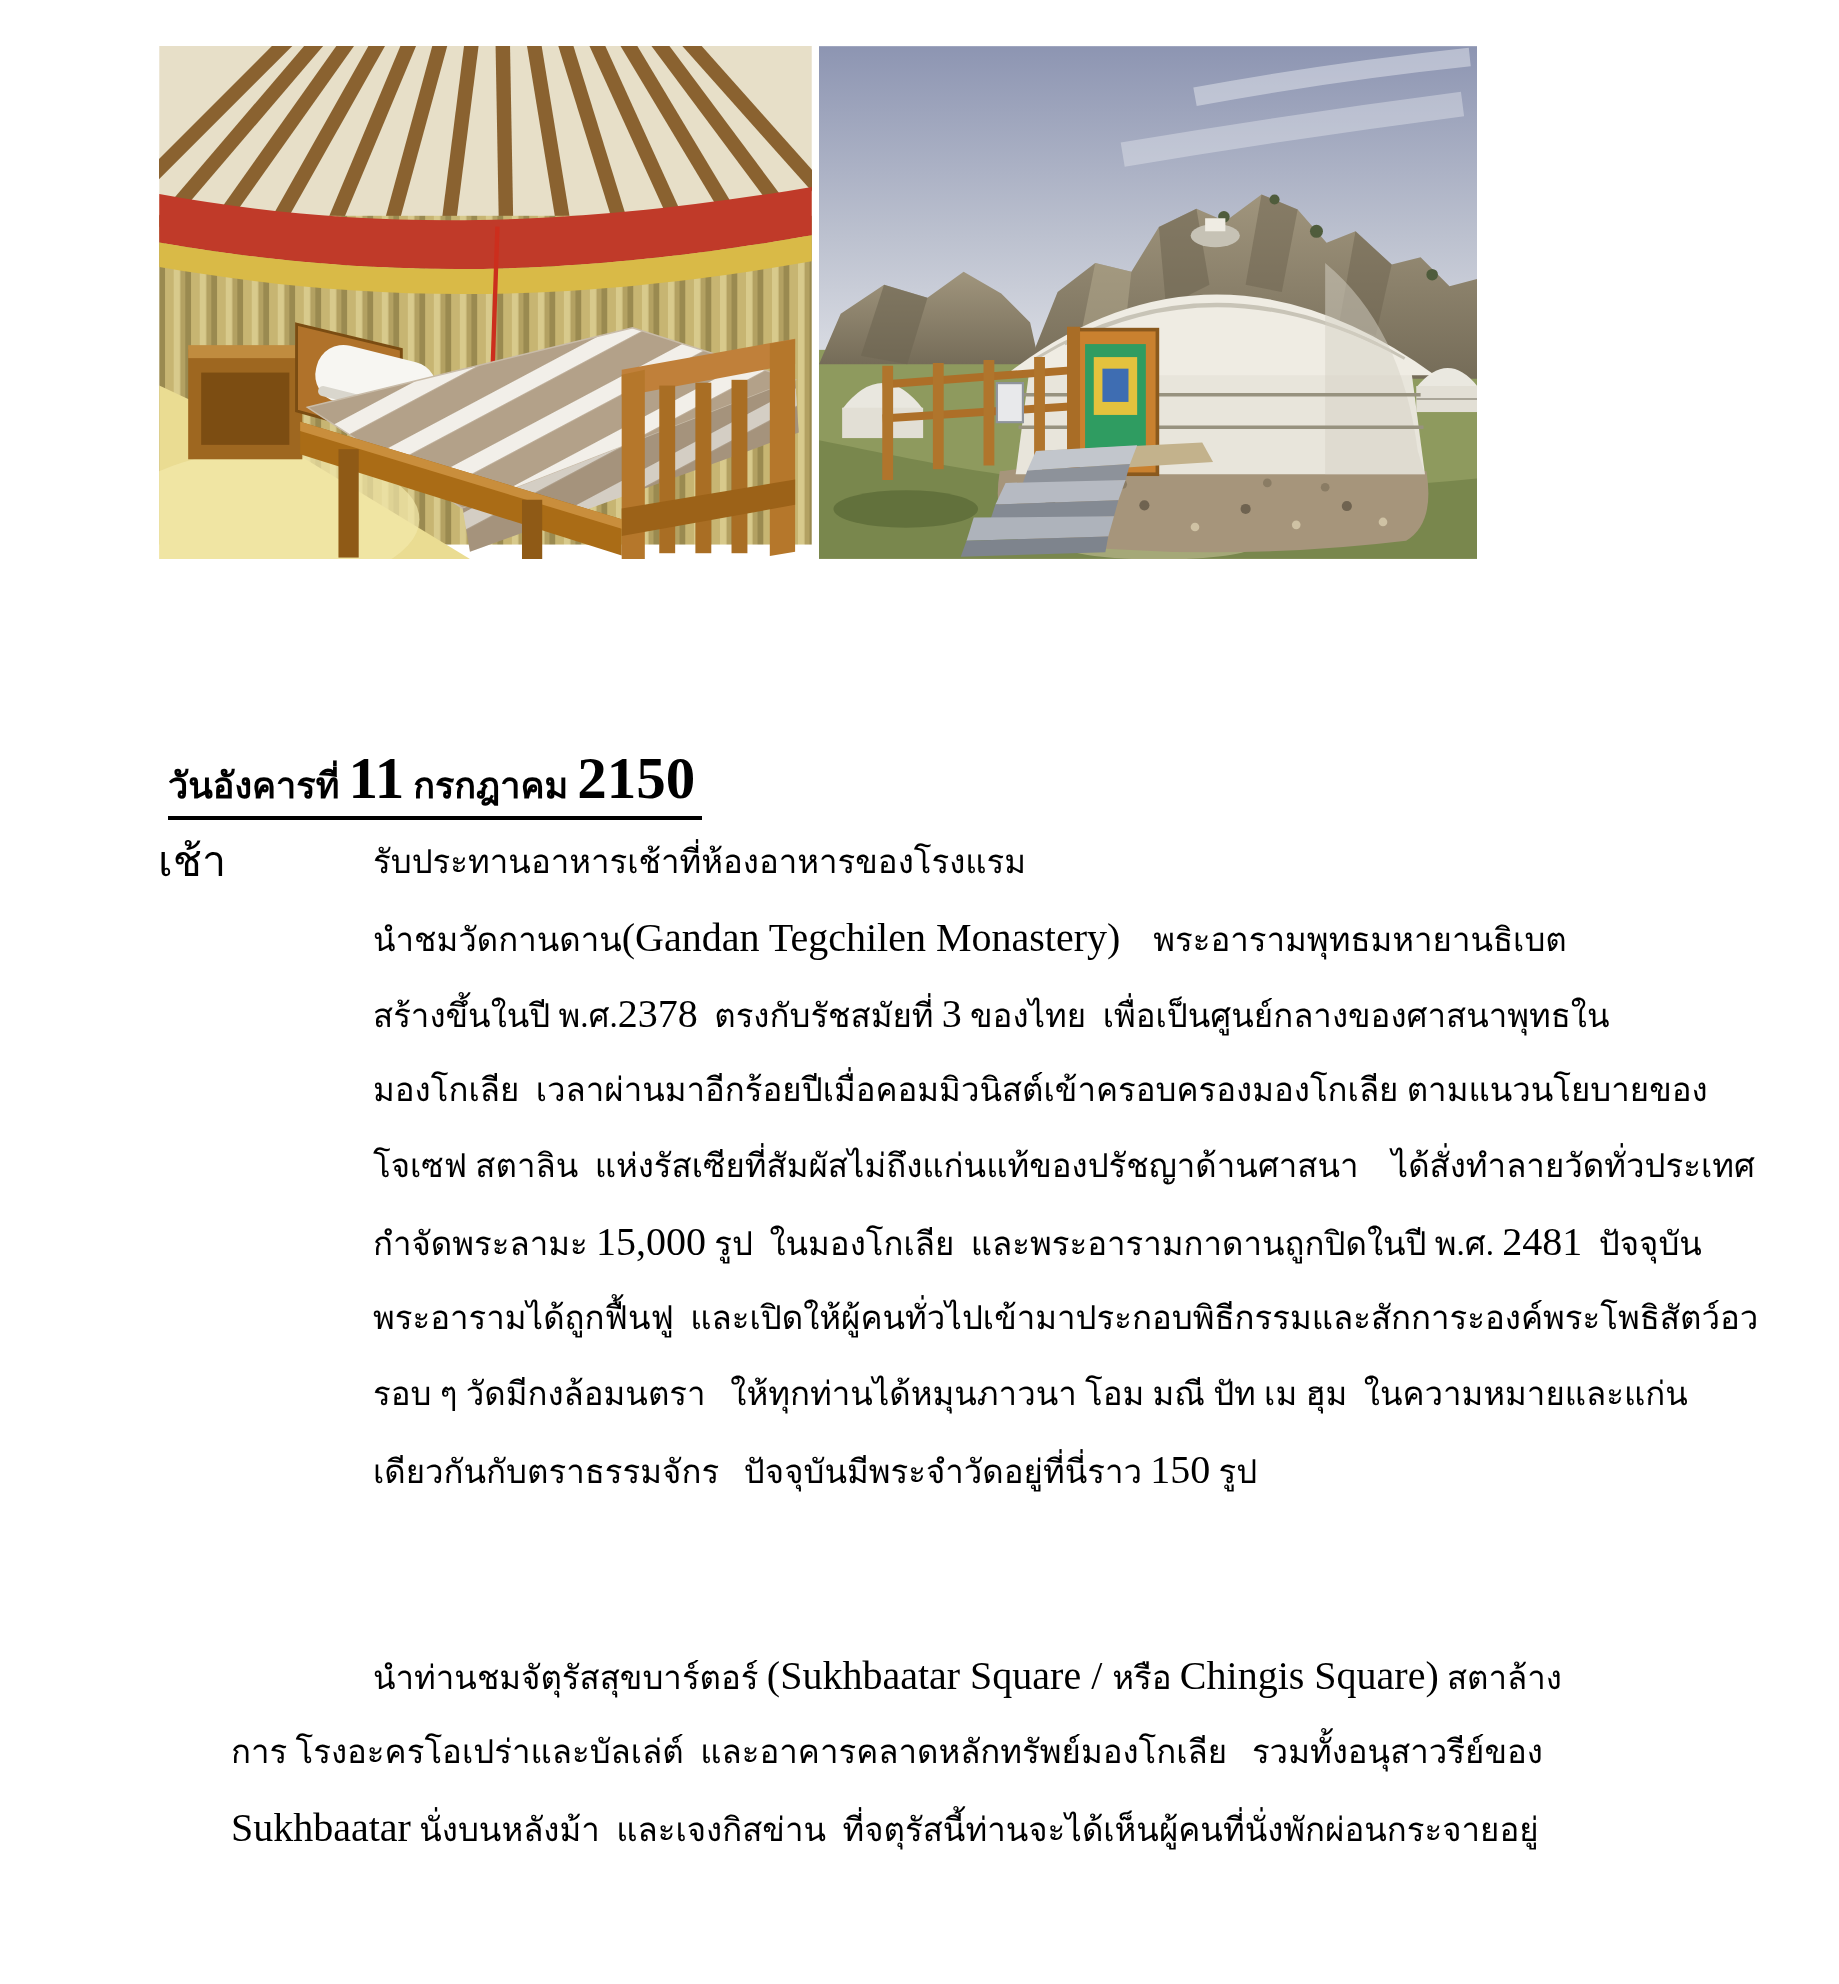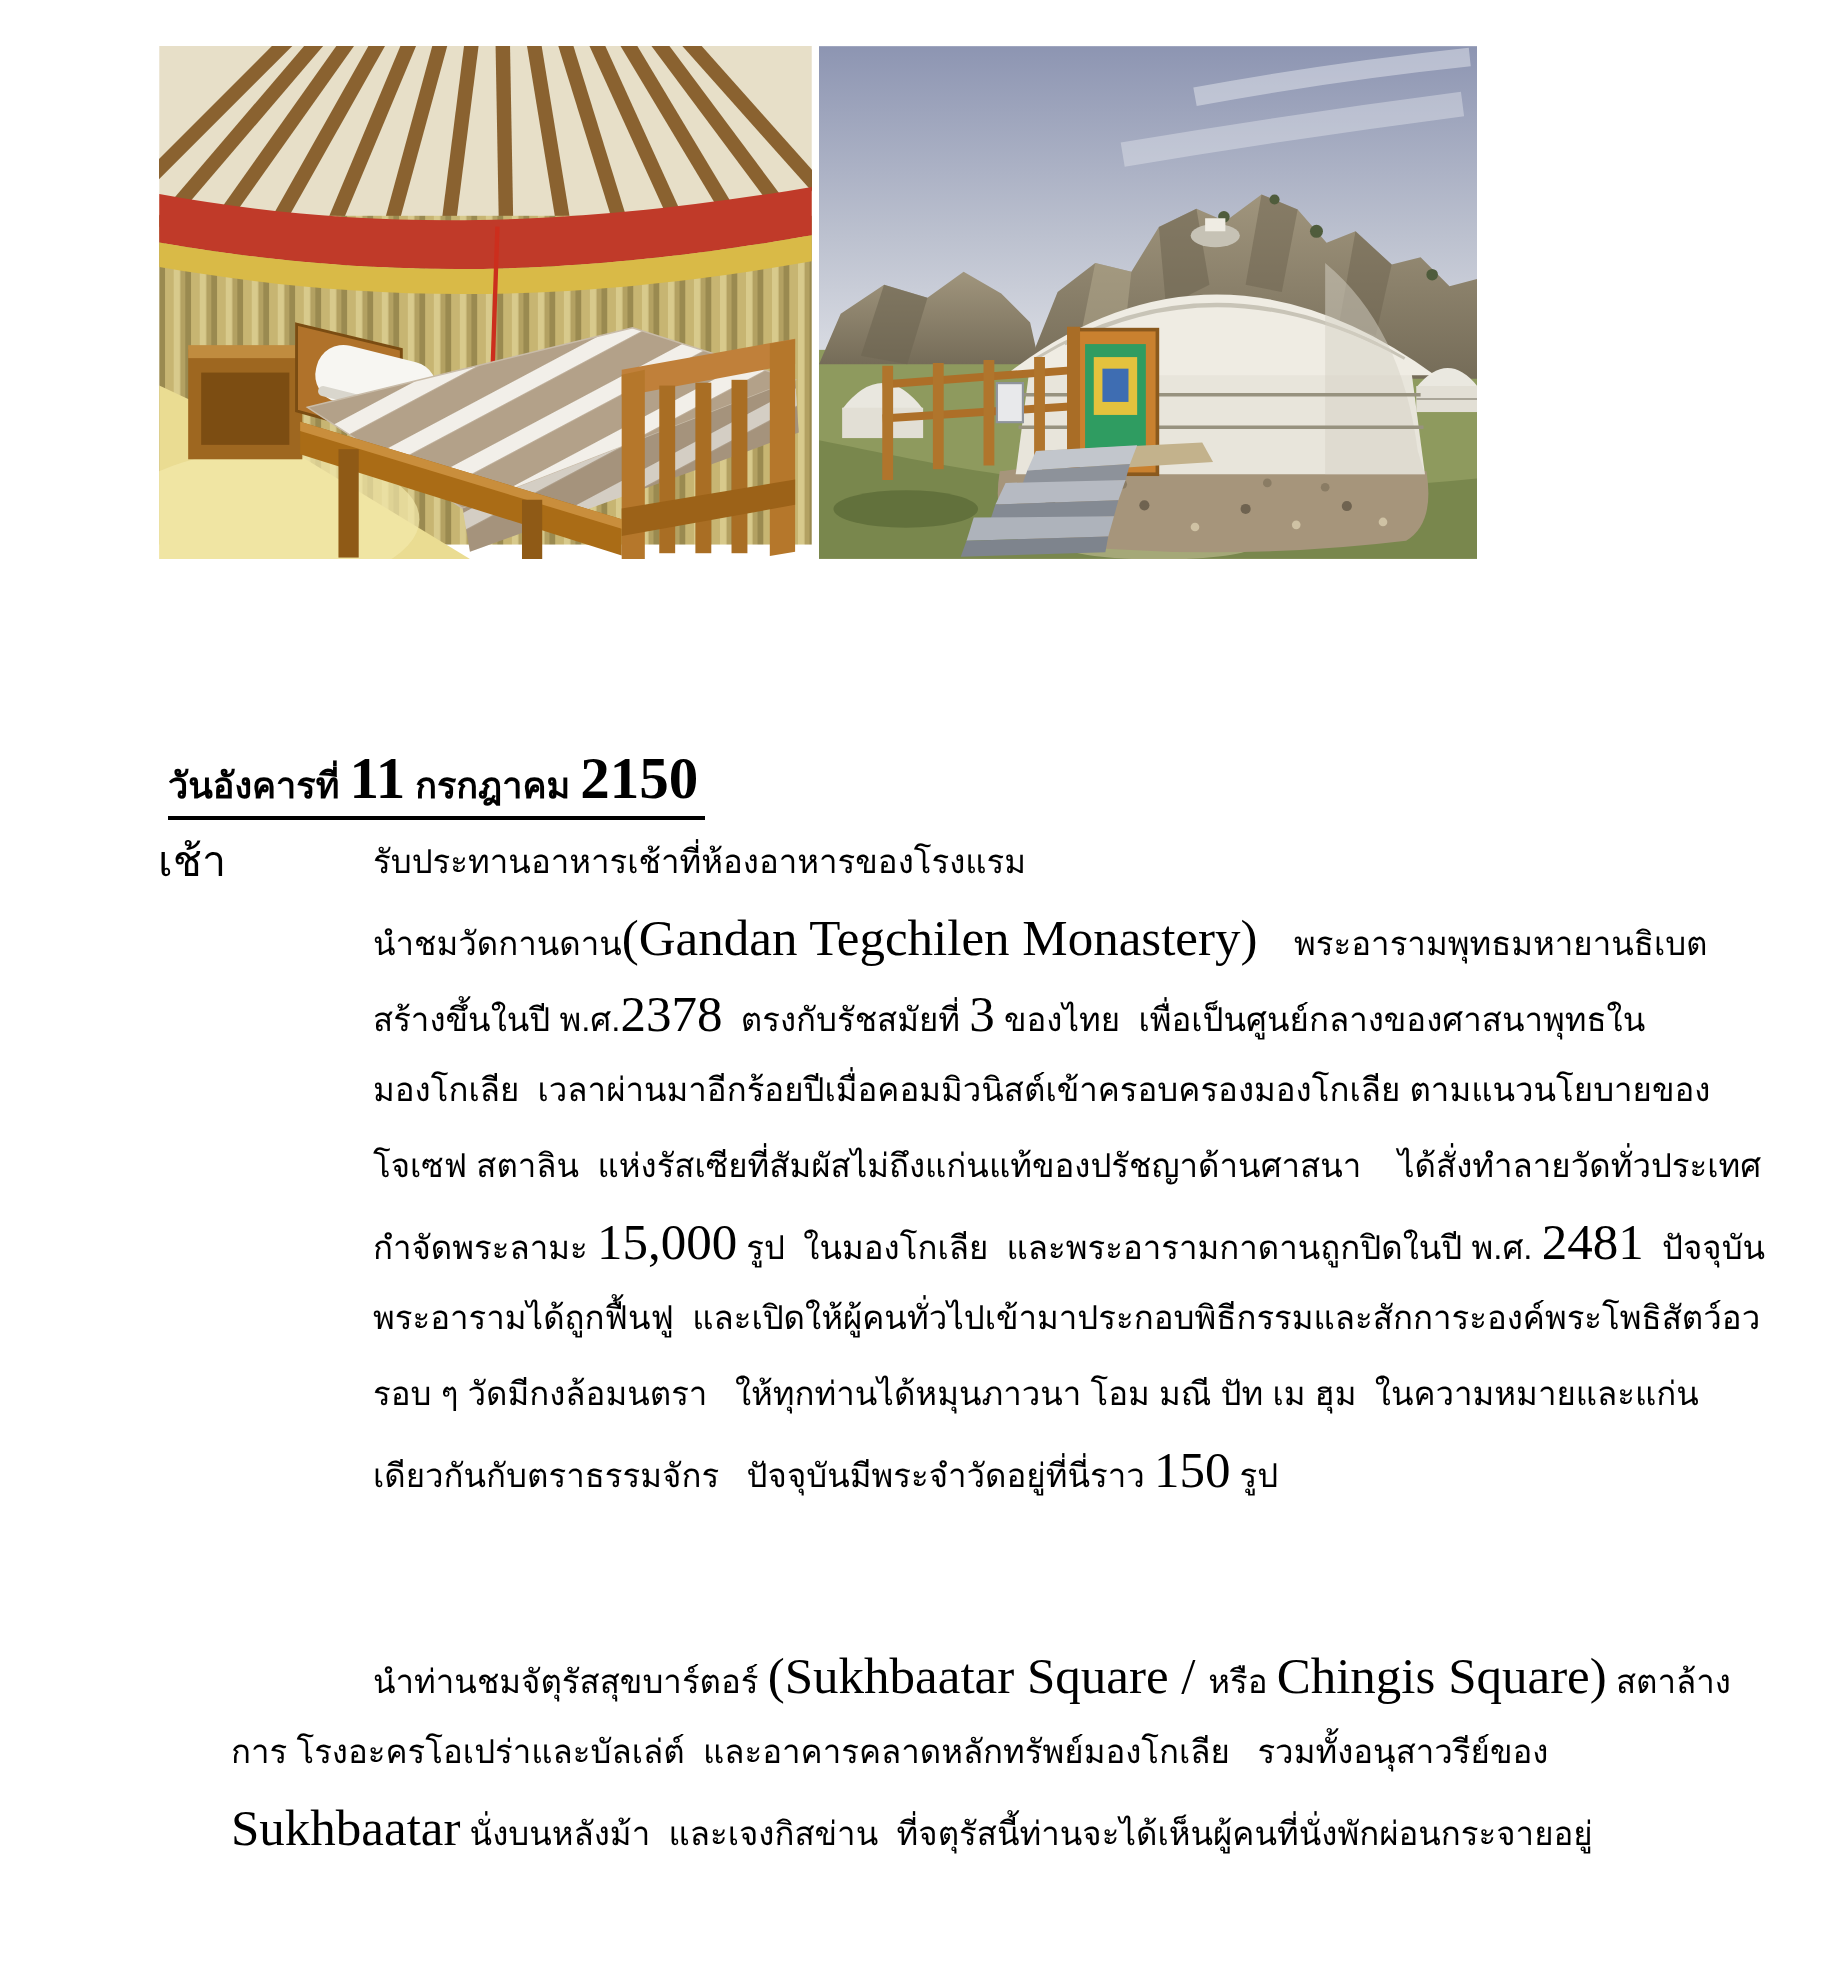--- a/index.html
+++ b/index.html
@@ -44,25 +44,25 @@
   #para1{left:373px;top:824px;}
   #para2{left:231px;top:1638px;}
   #para2 .line.first{padding-left:142px;}
   .line{
     white-space:pre;
     height:76px;
     line-height:76px;
     font-size:33px;
   }
   .lat{
-    font-size:51px;
+    font-size:40px;
     font-family:"Liberation Serif","DejaVu Serif",serif;
   }
   .thai{
-    font-family:Liberation Sans, sans-serif;
+    font-family:Liberation Serif, serif;
   }
 </style>
 </head>
 <body>
 
 <div class="page">
 
   <svg id="photo-left" class="photo" width="653" height="513" viewBox="0 0 903 710">
     <defs>
       <pattern id="curtain" patternUnits="userSpaceOnUse" width="36" height="710">

